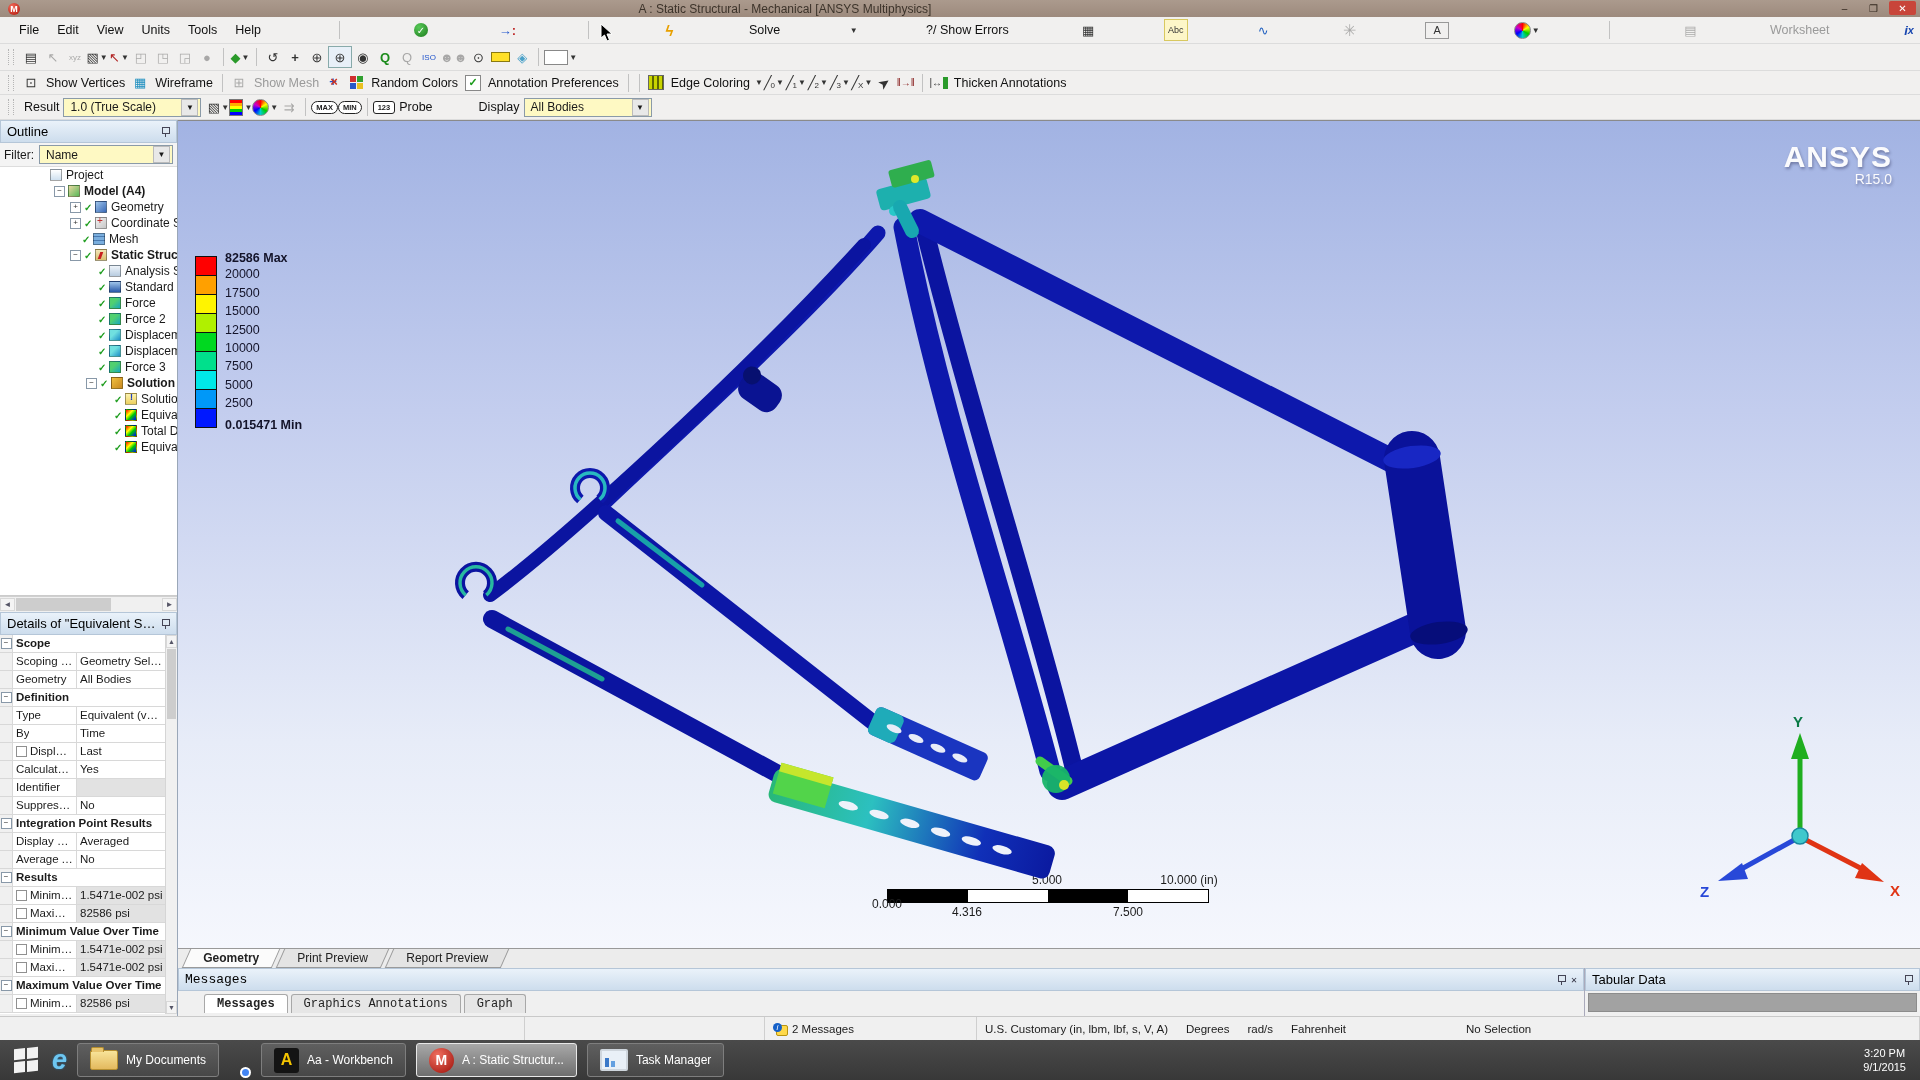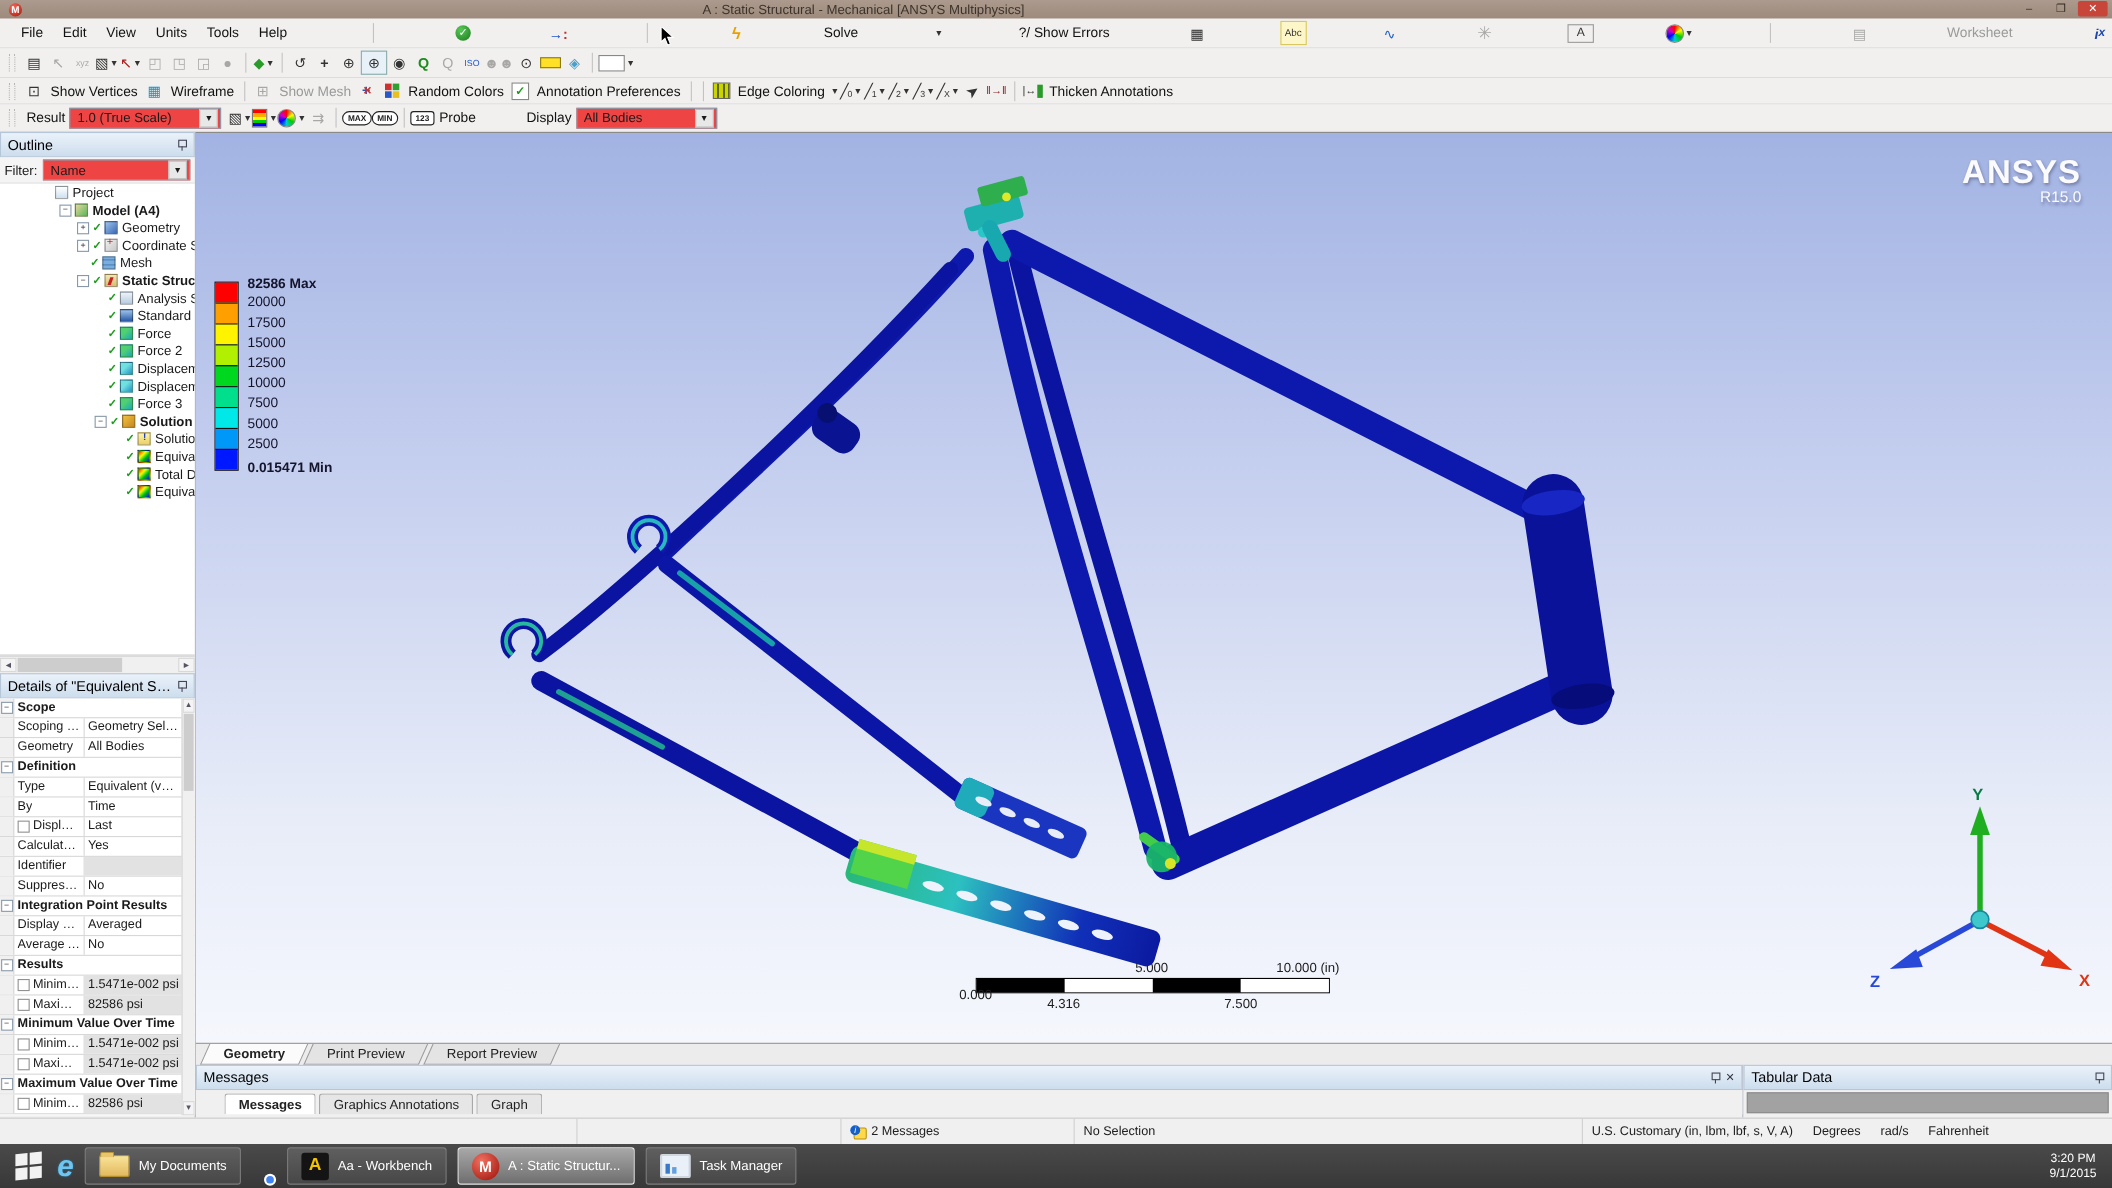--- a/index.html
+++ b/index.html
@@ -21,21 +21,21 @@
   .tb2{top:44px;height:27px;}
   .tb3{top:71px;height:24px;}
   .tb4{top:95px;height:25px;}
   .sep{width:1px;height:18px;background:#c2c2c2;margin:0 5px;flex:none;}
   .grip{width:4px;height:16px;border-left:1px dotted #b5b5b5;border-right:1px dotted #b5b5b5;margin-right:6px;flex:none;}
   .ico{display:inline-flex;align-items:center;justify-content:center;min-width:22px;height:20px;font-size:13px;color:#333;flex:none;}
   .ico.gray{opacity:.38;}
   .ddn{font-size:8px;color:#333;margin-left:1px;}
   .tblabel{font-size:12.5px;color:#111;margin:0 4px;white-space:nowrap;}
   .tblabel.gray{color:#9a9a9a;}
-  .combo{display:inline-flex;align-items:center;justify-content:space-between;background:#ef4444;border:1px solid #8a9aa8;height:19px;padding:0 2px 0 6px;font-size:12px;box-sizing:border-box;}
+  .combo{display:inline-flex;align-items:center;justify-content:space-between;background:#fef9c3;border:1px solid #8a9aa8;height:19px;padding:0 2px 0 6px;font-size:12px;box-sizing:border-box;}
   .combo .arrow{width:15px;height:15px;background:#e8e8e8;border:1px solid #bbb;font-size:8px;display:flex;align-items:center;justify-content:center;margin-left:6px;}
   .pill{border:1.5px solid #222;border-radius:8px;font-size:7.5px;font-weight:bold;padding:1px 4px;color:#222;background:#fff;}
   .greenQ{color:#1c8c1c;font-weight:bold;}
   .rainbow-ball{width:15px;height:15px;border-radius:50%;background:conic-gradient(#f00,#ff0,#0c0,#0cc,#00f,#c0c,#f00);border:1px solid #888;}
   .cbar{width:12px;height:15px;background:linear-gradient(180deg,#f00 0 20%,#fa0 0 40%,#ff0 0 60%,#0c0 0 80%,#00f 0 100%);border:1px solid #777;}
   .ruler-ico{width:17px;height:8px;background:#ffe028;border:1px solid #8a7a10;}
   .edgecolor-ico{width:14px;height:13px;background:repeating-linear-gradient(90deg,#c9d400 0 3px,#5d6600 3px 5px);border:1px solid #666;}
   .swatches{display:grid;grid-template-columns:6px 6px;grid-auto-rows:6px;gap:1px;}
   .swatches i{display:block;}
   .checkdiamond{width:14px;height:14px;border:1px solid #888;background:#fff;color:#1c9c1c;font-size:11px;font-weight:bold;display:flex;align-items:center;justify-content:center;transform:rotate(0);}
@@ -116,21 +116,21 @@
   .rlab{position:absolute;transform:translateX(-50%);white-space:nowrap;}
   .viewsvg{position:absolute;left:0;top:0;pointer-events:none;}
 
   
   .viewtabs{position:absolute;left:178px;top:948px;width:1742px;height:20px;background:#ececec;border-top:1px solid #999;display:flex;align-items:stretch;padding-left:8px;box-sizing:border-box;}
   .vtab{position:relative;padding:2px 16px 0 16px;font-size:12px;color:#222;background:#e4e4e4;border:1px solid #9a9a9a;border-top:none;transform:skewX(-24deg);margin-right:4px;}
   .vtab>span{display:inline-block;transform:skewX(24deg);}
   .vtab.active{background:#fbfbfb;font-weight:bold;}
 
   
-  .msgpanel{position:absolute;left:178px;top:968px;width:1407px;height:48px;background:#f0f0f0;border-right:1px solid #aab;box-sizing:border-box;}
+  .msgpanel{position:absolute;left:178px;top:968px;width:1407px;height:48px;background:#f0f0f0;border-right:1px solid #aab;box-sizing:border-box;font-family:Liberation Mono, monospace;}
   .msg-tabs{display:flex;align-items:flex-end;height:22px;padding-left:26px;background:#f0f0f0;}
   .mtab{padding:2px 12px;font-size:12px;background:#e6e6e6;border:1px solid #a8a8a8;border-bottom:none;border-radius:3px 3px 0 0;margin-right:3px;color:#222;}
   .mtab.active{background:#fff;font-weight:bold;}
   .tabular{position:absolute;left:1585px;top:968px;width:335px;height:48px;background:#f0f0f0;}
   .tabular .gray-strip{margin:2px 3px;height:17px;background:#a2a2a2;border:1px solid #8c8c8c;}
 
   
   .statusbar{position:absolute;left:0;top:1016px;width:1920px;height:24px;background:#f0f0f0;border-top:1px solid #c9c9c9;display:flex;align-items:center;font-size:11.5px;color:#202020;}
   .st-seg{height:100%;display:flex;align-items:center;padding:0 8px;border-right:1px solid #cfcfcf;box-sizing:border-box;white-space:nowrap;}
   .info-ico{position:relative;width:14px;height:13px;margin-right:5px;}
@@ -779,28 +779,28 @@
     <div class="gray-strip"></div>
   </div>
 
   <div class="statusbar">
     <span class="st-seg" style="width:525px;"></span>
     <span class="st-seg" style="width:240px;"></span>
     <span class="st-seg" style="width:212px;">
       <span class="info-ico"></span>
       <span>2 Messages</span>
     </span>
-    <span class="st-seg" style="width:462px;">
-      <span>No Selection</span>
-    </span>
     <span class="st-seg" style="flex:1;border-right:none;gap:18px;">
       <span>U.S. Customary (in, lbm, lbf, s, V, A)</span>
       <span>Degrees</span>
       <span>rad/s</span>
       <span>Fahrenheit</span>
+    </span>
+    <span class="st-seg" style="width:462px;">
+      <span>No Selection</span>
     </span>
   </div>
 
   <div class="taskbar">
     <span class="tb-icobtn">
         <span class="winlogo">
           <i></i>
           <i></i>
           <i></i>
           <i></i>

